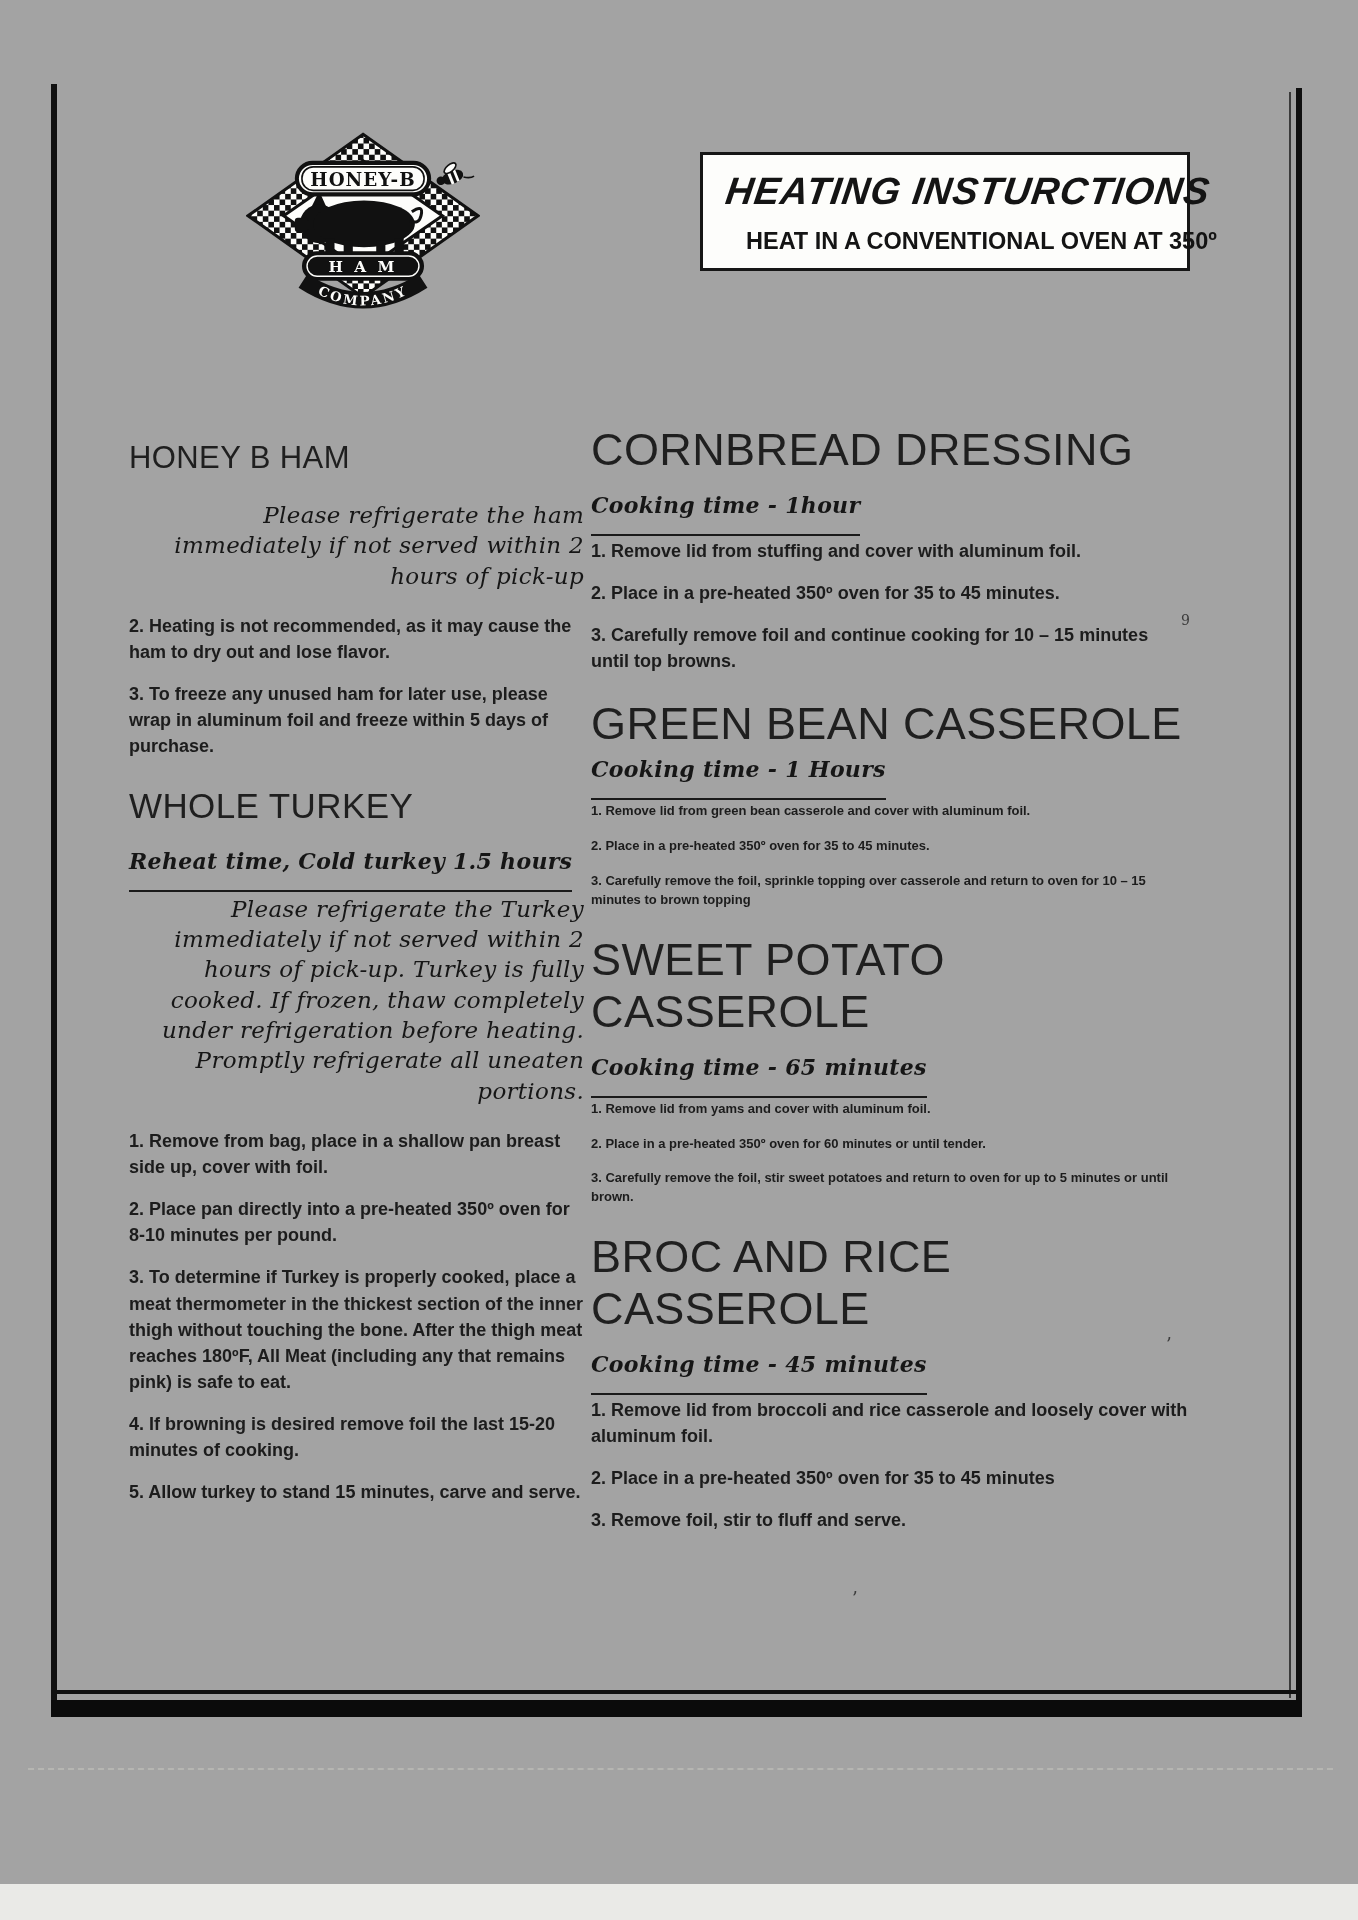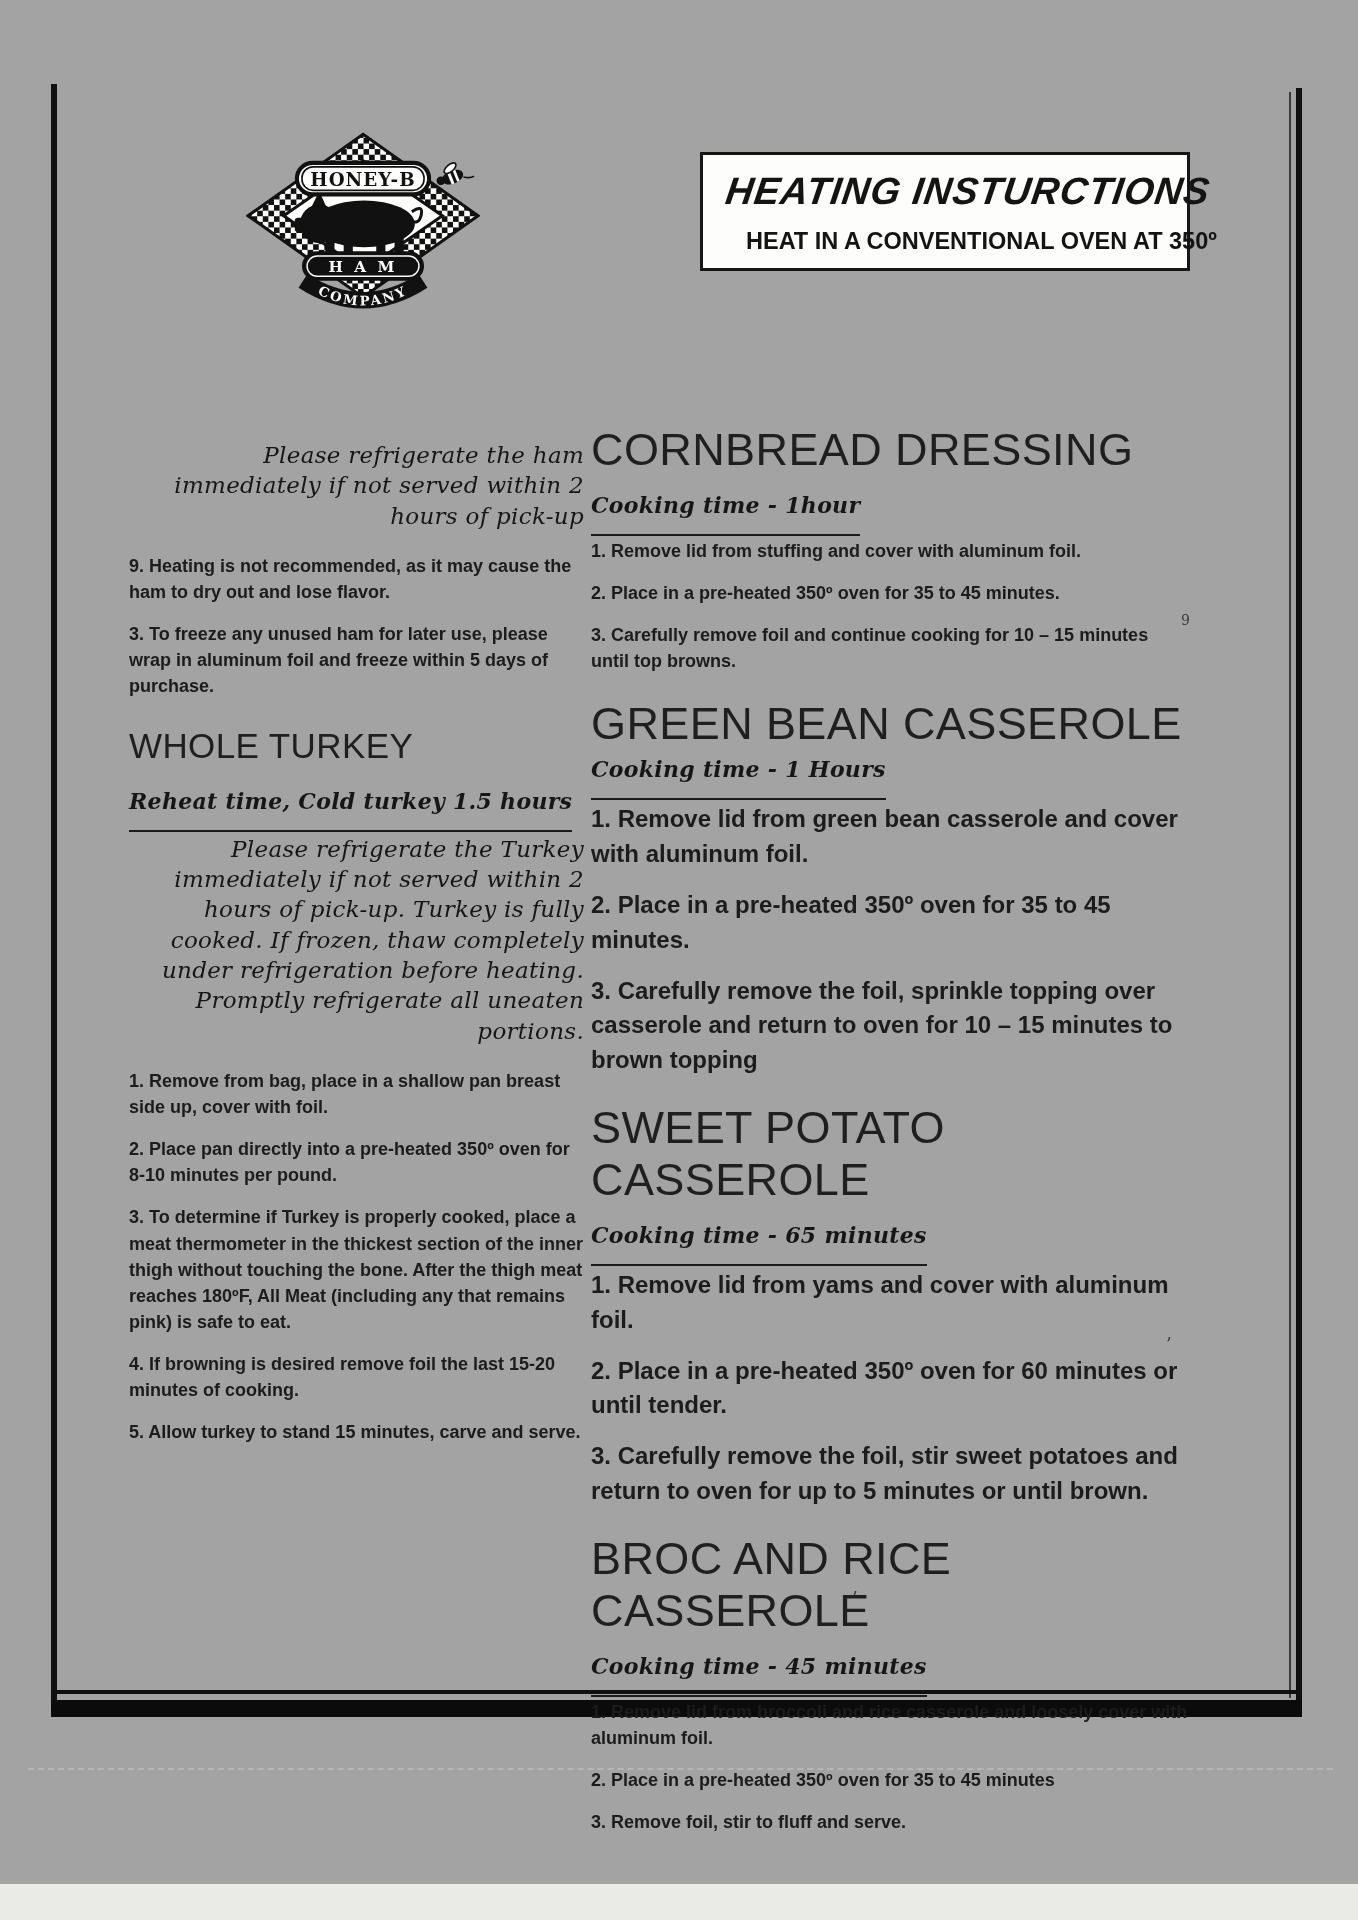--- a/index.html
+++ b/index.html
@@ -50,21 +50,21 @@
     color:#161616; letter-spacing:.3px;
   }
   .note{font-size:23px; line-height:1.32; margin:0 0 22px; font-weight:500;text-align:right;}
   .subhead{margin:0 0 20px;}
   .subhead span{
     font-size:22px; font-weight:700; border-bottom:2px solid #1a1a1a; padding-bottom:16px;
   }
   .item{margin:0 0 16px; line-height:1.45; font-weight:600; color:#1c1c1c;}
   .col-left .item{font-size:18px;}
   .fs-sm .item{font-size:18px;}
-  .fs-md .item{font-size:24px;}
+  .fs-md .item{font-size:13px;}
 
   
   .artifact{position:absolute; color:#3c3c3c; font-size:14px; font-family:"DejaVu Serif",serif;}
 </style>
 </head>
 <body>
 
 <div id="page">
 
   <div class="b-left"></div>
@@ -130,22 +130,23 @@
       </g>
     </svg>
   </div>
 
   <div class="hbox">
     <div class="hbox-title">HEATING INSTURCTIONS</div>
     <div class="hbox-sub">HEAT IN A CONVENTIONAL OVEN AT 350º</div>
   </div>
 
   <div class="col col-left">
+    <h2 class="h-ham">HONEY B HAM</h2>
     <p class="script note">Please refrigerate the ham immediately if not served within 2 hours of pick-up</p>
-    <p class="item">9. Heating is not recommended, as it may cause the ham to dry out and lose flavor.</p>
+    <p class="item">2. Heating is not recommended, as it may cause the ham to dry out and lose flavor.</p>
     <p class="item">3. To freeze any unused ham for later use, please wrap in aluminum foil and freeze within 5 days of purchase.</p>
 
     <h2 class="h-turkey">WHOLE TURKEY</h2>
     <p class="script subhead"><span>Reheat time, Cold turkey 1.5 hours</span></p>
     <p class="script note">Please refrigerate the Turkey immediately if not served within 2 hours of pick-up. Turkey is fully cooked. If frozen, thaw completely under refrigeration before heating. Promptly refrigerate all uneaten portions.</p>
     <p class="item">1. Remove from bag, place in a shallow pan breast side up, cover with foil.</p>
     <p class="item">2. Place pan directly into a pre-heated 350º oven for 8-10 minutes per pound.</p>
     <p class="item">3. To determine if Turkey is properly cooked, place a meat thermometer in the thickest section of the inner thigh without touching the bone. After the thigh meat reaches 180ºF, All Meat (including any that remains pink) is safe to eat.</p>
     <p class="item">4. If browning is desired remove foil the last 15-20 minutes of cooking.</p>
     <p class="item">5. Allow turkey to stand 15 minutes, carve and serve.</p>

